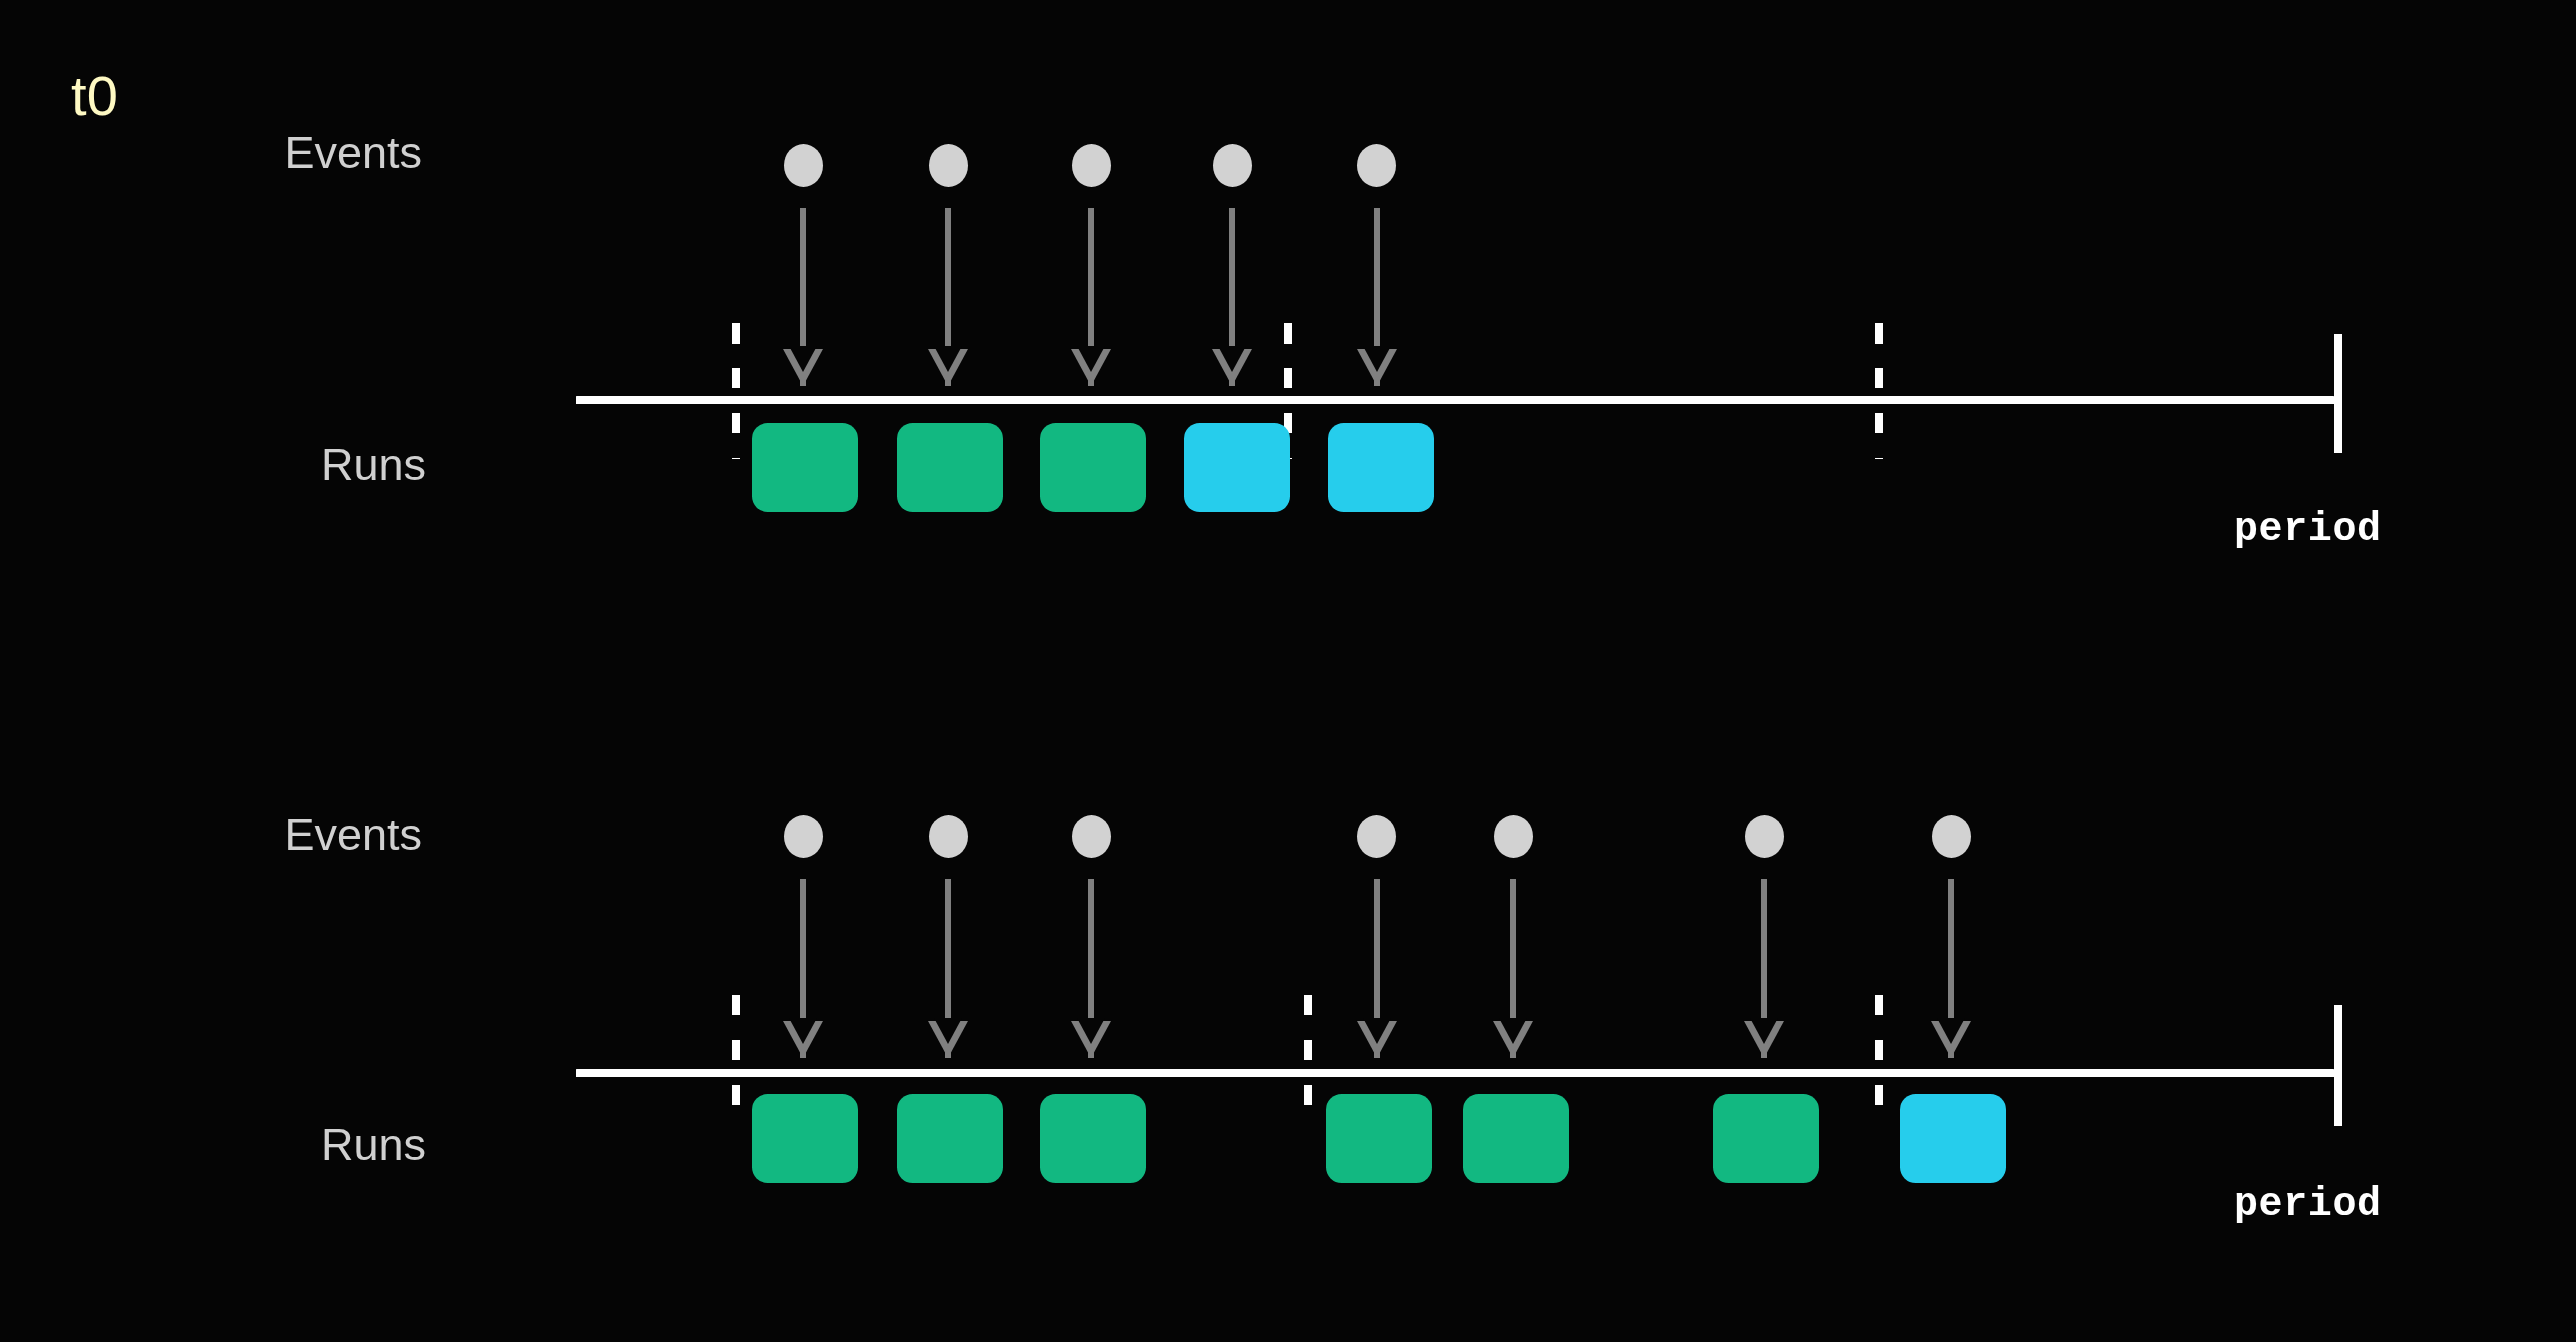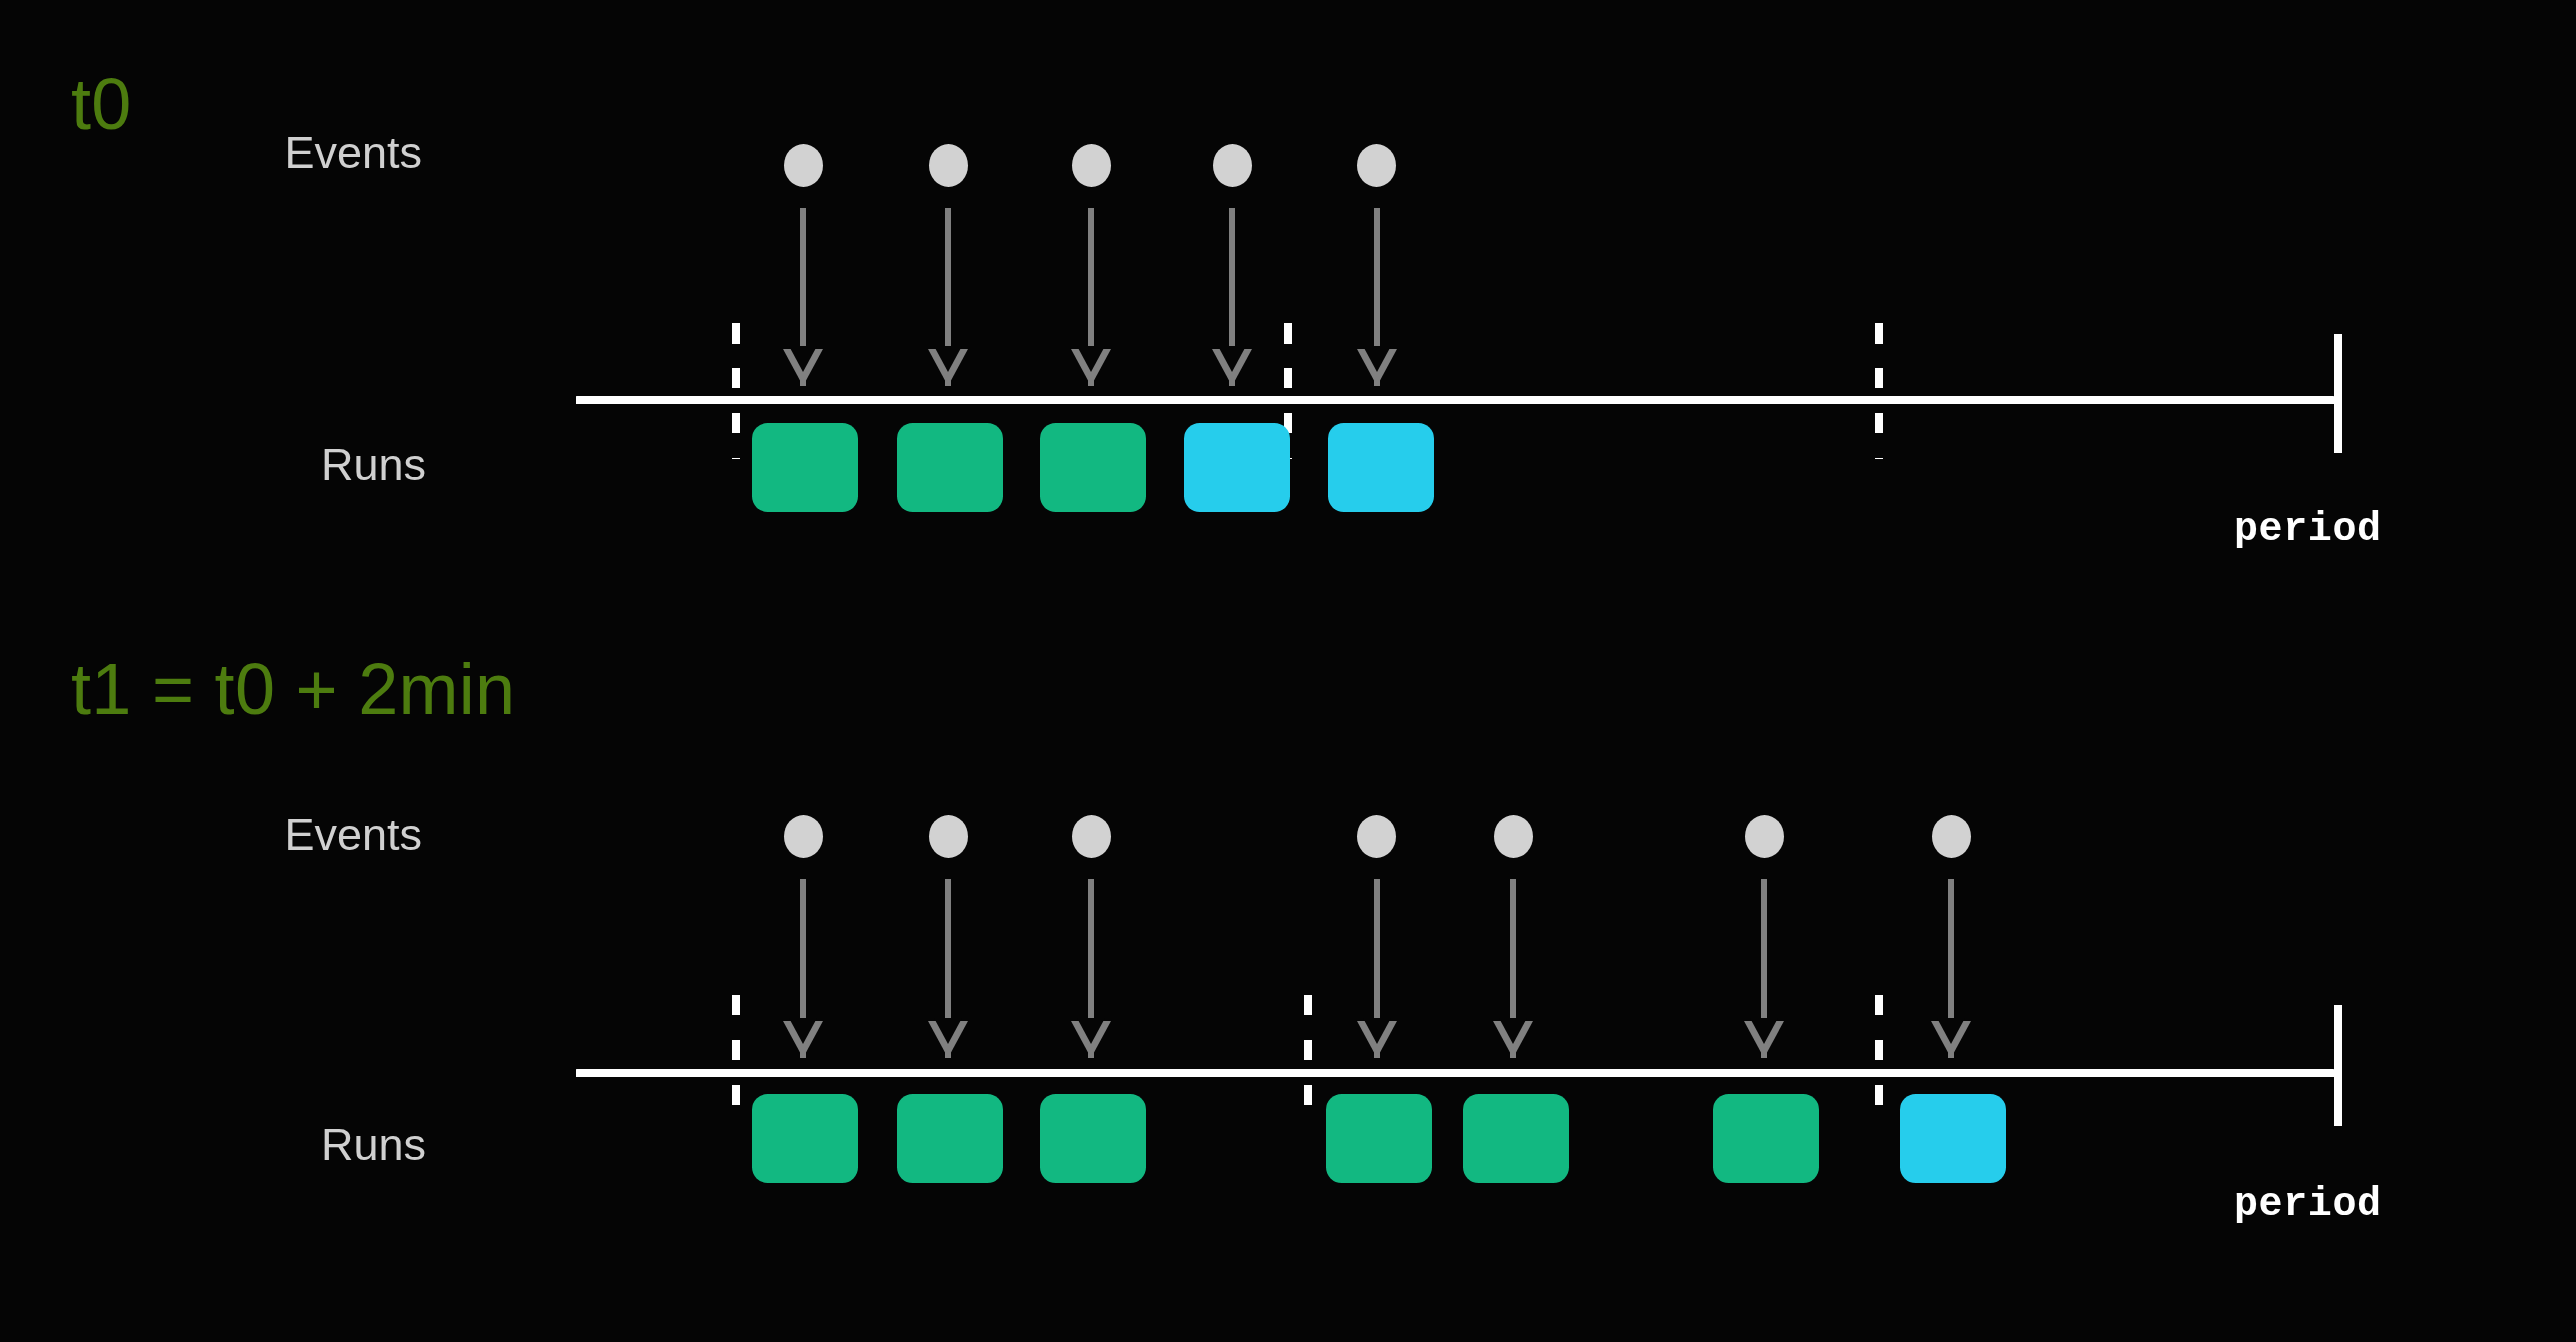--- a/index.html
+++ b/index.html
@@ -5,21 +5,21 @@
   html,body{margin:0;padding:0;background:#000;}
   body{
     width:2576px;height:1343px;position:relative;overflow:hidden;
     font-family:"Liberation Sans", sans-serif;
     background:#050505;
   }
   .stage{position:absolute;inset:0;}
 
   
   .section-title{
-    position:absolute;color:#4d7c0f;font-size:72px;line-height:1;
+    position:absolute;color:#fef9c3;font-size:56px;line-height:1;
     font-family:"Liberation Sans", sans-serif;font-weight:400;
     white-space:nowrap;letter-spacing:0.3px;
   }
 
   
   .row-label{
     position:absolute;color:#d0d0d0;font-size:45px;line-height:1;
     font-family:"Liberation Sans", sans-serif;font-weight:400;
     white-space:nowrap;text-align:right;
   }
@@ -126,21 +126,20 @@
         <div class="shaft" style="height:178px;background:#808080;"></div>
         <div class="head" style="border-top-color:#808080;"></div>
         <div class="head-notch"></div>
       </div>
     <div class="run-box" style="left:752px;top:423px;width:106px;height:89px;background:#12b881;"></div>
     <div class="run-box" style="left:897px;top:423px;width:106px;height:89px;background:#12b881;"></div>
     <div class="run-box" style="left:1040px;top:423px;width:106px;height:89px;background:#12b881;"></div>
     <div class="run-box" style="left:1184px;top:423px;width:106px;height:89px;background:#26cdec;"></div>
     <div class="run-box" style="left:1328px;top:423px;width:106px;height:89px;background:#26cdec;"></div>
     <div class="period-label" style="left:2234px;top:510px;">period</div>
-    <div class="section-title" style="left:71px;top:653px;">t1 = t0 + 2min</div>
     <div class="row-label" style="left:229px;top:812px;width:193px;">Events</div>
     <div class="row-label" style="left:233px;top:1122px;width:193px;">Runs</div>
     <div class="axis-line" style="left:576px;top:1069px;width:1758px;background:#ffffff;"></div>
     <div class="axis-end-tick" style="left:2334px;top:1005px;height:121px;background:#ffffff;"></div>
     <div class="dash-sep" style="left:732px;top:995px;height:135px;"></div>
     <div class="dash-sep" style="left:1304px;top:995px;height:135px;"></div>
     <div class="dash-sep" style="left:1875px;top:995px;height:135px;"></div>
     <div class="event-dot" style="left:784px;top:815px;
              width:39px;height:43px;background:#d2d2d2;"></div>
     <div class="arrow" style="left:779px;top:879px;width:48px;height:179px;">

